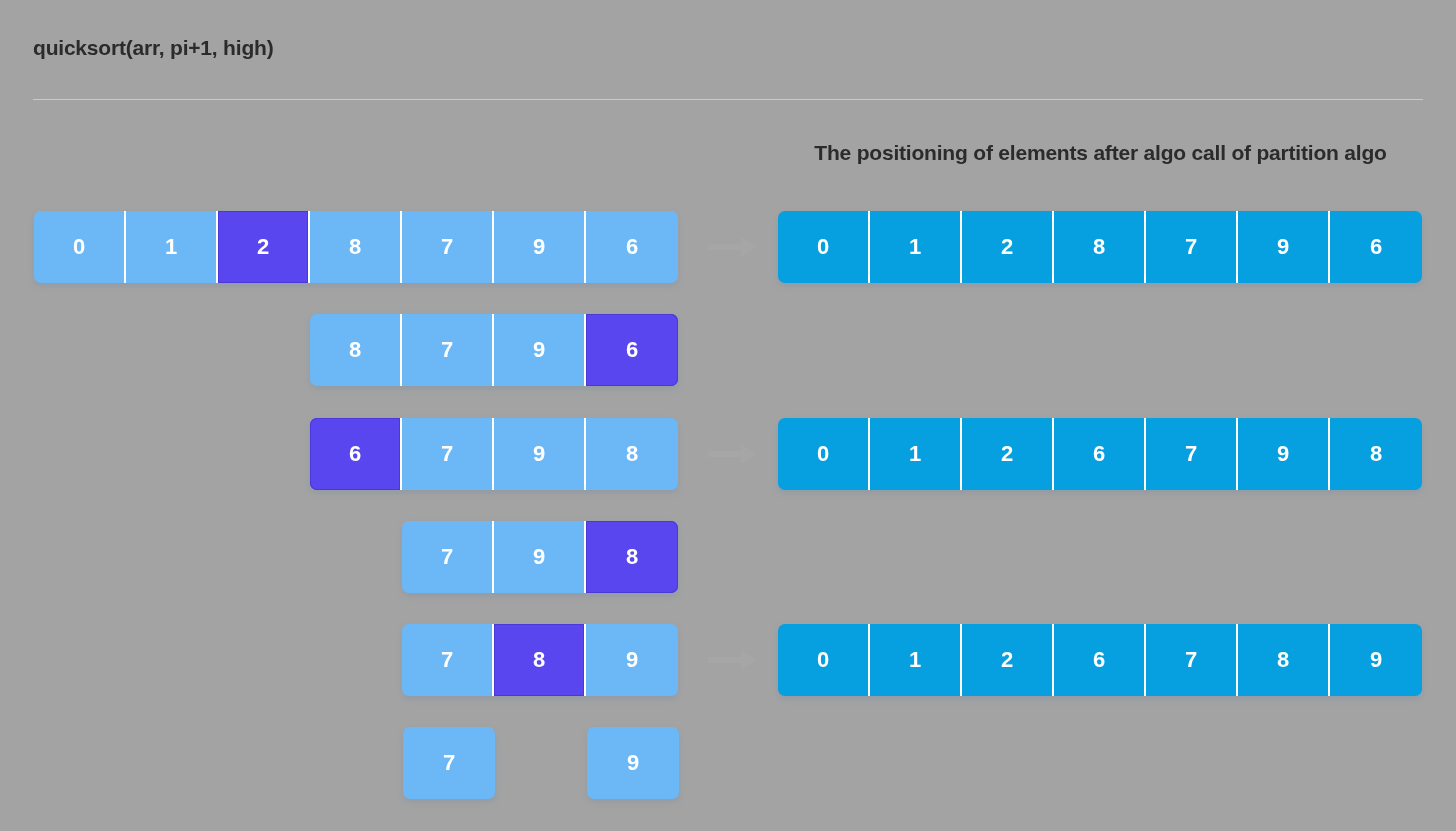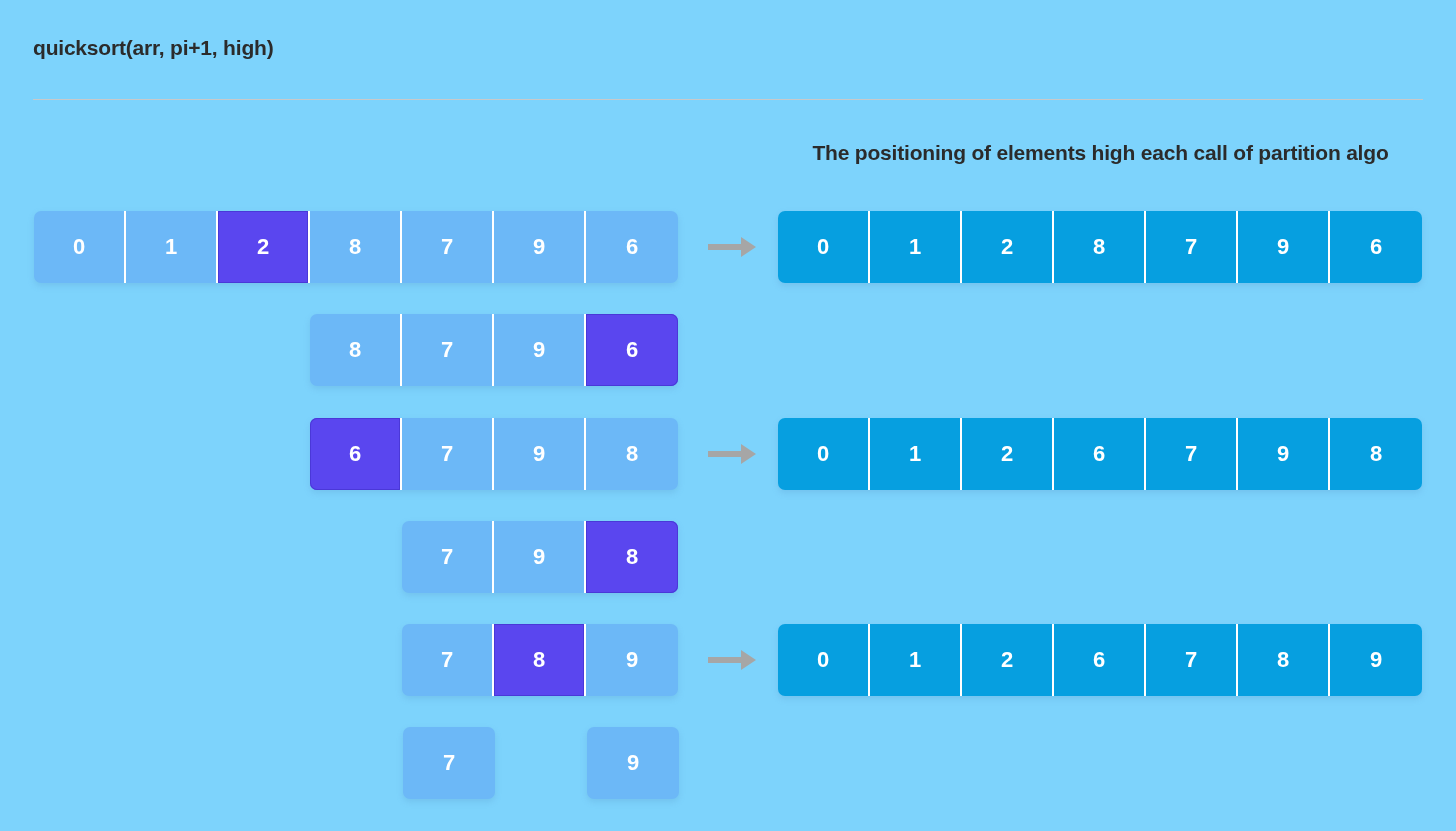--- a/index.html
+++ b/index.html
@@ -9,21 +9,21 @@
     height: 831px;
     background: #ffffff;
     font-family: "Liberation Sans", sans-serif;
     overflow: hidden;
   }
 
   .page {
     position: relative;
     width: 1456px;
     height: 831px;
-    background: #7dd3fc;
+    background: #a3a3a3;
   }
 
   
   .page-title {
     position: absolute;
     left: 33px;
     top: 36px;
     font-size: 21px;
     font-weight: bold;
     color: #2b2b2b;
@@ -141,21 +141,21 @@
 </style>
 </head>
 <body>
 
 <div class="page">
 
   <div class="page-title">quicksort(arr, pi+1, high)</div>
 
   <div class="divider"></div>
 
-  <div class="result-heading">The positioning of elements high each call of partition algo</div>
+  <div class="result-heading">The positioning of elements after algo call of partition algo</div>
 
   <div id="left-rows-container">
       <div class="array-row" style="top: 211px; left: 34px;">
         <div class="cell">0</div>
         <div class="cell">1</div>
         <div class="cell pivot">2</div>
         <div class="cell">8</div>
         <div class="cell">7</div>
         <div class="cell">9</div>
         <div class="cell">6</div>

